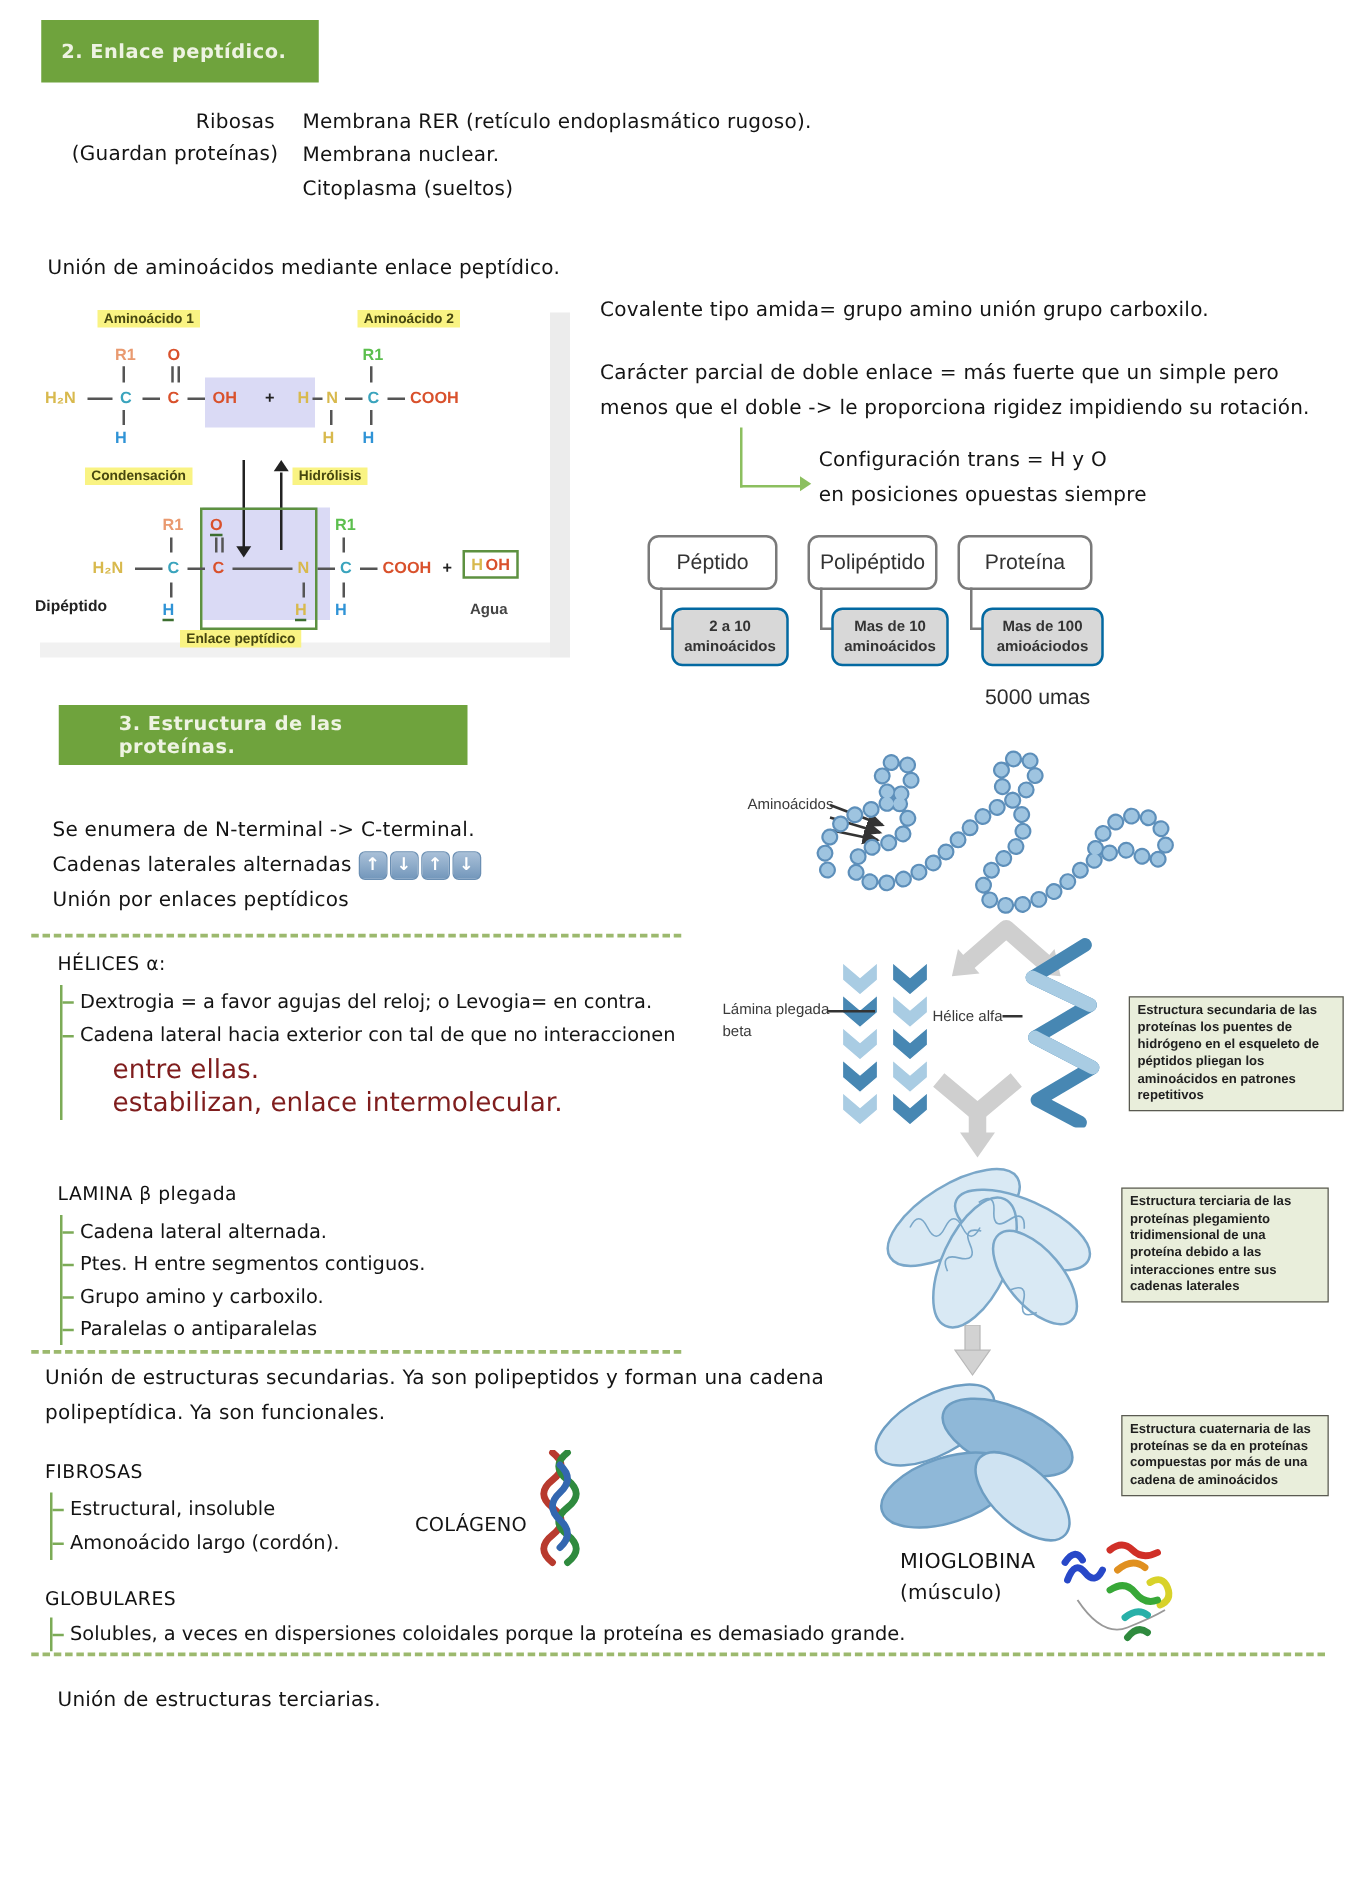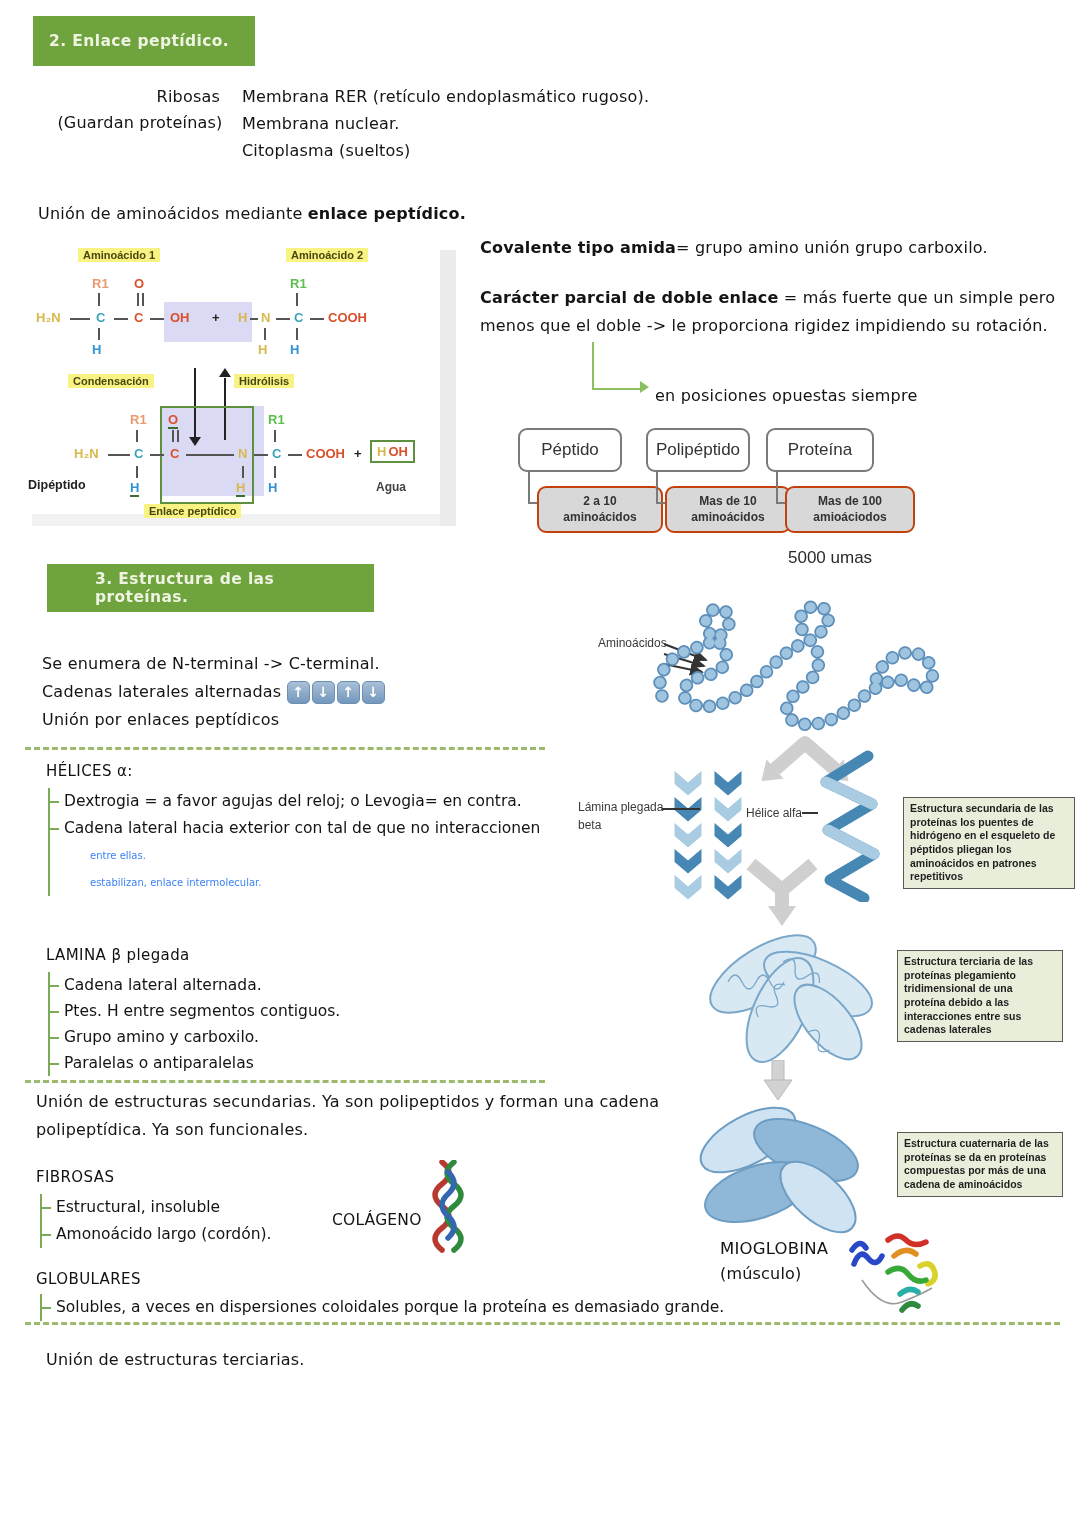--- a/index.html
+++ b/index.html
@@ -4,29 +4,29 @@
 <style>
   html,body{margin:0;padding:0;background:#fff;}
   #page{position:relative;width:1080px;height:1522px;background:#ffffff;overflow:hidden;
         font-family:"DejaVu Sans",sans-serif;color:#151515;}
   .abs{position:absolute;}
   
   .ghead{position:absolute;background:#6fa33d;color:#eef3e2;font-weight:bold;
          display:flex;align-items:center;padding:0 16px;font-size:15.5px;letter-spacing:.4px;}
   
   .hw{font-size:16px;line-height:1.55;color:#141414;letter-spacing:.2px;}
-  .hw b{font-weight:bold;}
+  .hw b{font-weight:normal;}
   .small-title{font-size:15px;letter-spacing:.4px;color:#111;}
   
   .dash{position:absolute;border-top:3px dashed #9cb96e;}
   
   .br-wrap{position:absolute;border-left:2px solid #7cab57;}
   .br-item{position:relative;padding-left:14px;font-size:15.5px;line-height:27px;color:#141414;}
   .br-item::before{content:"";position:absolute;left:0;top:13px;width:9px;height:2px;background:#7cab57;}
-  .br-cont{position:relative;padding-left:40px;font-size:10px;line-height:27px;color:#3b82f6;}
+  .br-cont{position:relative;padding-left:40px;font-size:21px;line-height:27px;color:#7f1d1d;}
   
   .earr{display:inline-block;width:21px;height:21px;margin-right:2px;border-radius:5px;
         background:linear-gradient(#a9c0d8,#7397bb);border:1px solid #6b8fb3;color:#fff;
         font-size:14px;line-height:20px;text-align:center;font-weight:bold;vertical-align:middle;}
   
   .chem{position:absolute;left:28px;top:240px;width:436px;height:296px;
         font-family:"Liberation Sans",sans-serif;}
   .chem .at{position:absolute;font-weight:bold;font-size:13px;white-space:nowrap;z-index:3;}
   .hl{position:absolute;background:#f9f383;font-family:"Liberation Sans",sans-serif;
       font-weight:bold;font-size:11px;color:#474710;padding:1px 5px;white-space:nowrap;z-index:3;}
@@ -35,23 +35,23 @@
   .c-yel{color:#d8b94d}.c-teal{color:#3aa4bd}.c-red{color:#d9512c}.c-orj{color:#e99a70}
   .c-grn{color:#5cbf4e}.c-blu{color:#2f93d6}.c-dark{color:#222}
   .lav{position:absolute;background:#dadaf5;z-index:1;}
   .gbox{position:absolute;border:2px solid #5d9140;z-index:2;}
   .u-grn{border-bottom:2px solid #3c6e2f;}
   .tri{position:absolute;width:0;height:0;z-index:2;}
   
   .fc-white{position:absolute;height:40px;background:#fff;border:2px solid #7a7a7a;border-radius:9px;
             display:flex;align-items:center;justify-content:center;
             font-family:"Liberation Sans",sans-serif;font-size:17px;color:#333;}
-  .fc-gray{position:absolute;background:#d8d8d8;border:2px solid #c2410c;border-radius:9px;text-align:center;
+  .fc-gray{position:absolute;background:#d8d8d8;border:2px solid #0369a1;border-radius:9px;text-align:center;
            font-family:"Liberation Sans",sans-serif;font-weight:bold;font-size:12px;line-height:1.3;
-           color:#333;padding:6px 18px;}
+           color:#333;padding:6px 2px;}
   .fc-link{position:absolute;border-left:2px solid #7a7a7a;border-bottom:2px solid #7a7a7a;}
   
   .fig-label{position:absolute;font-family:"Liberation Sans",sans-serif;font-size:12px;color:#3a3a3a;}
   .fig-note{position:absolute;background:#e9eedb;border:1.5px solid #5a5a52;padding:4px 6px;
             font-family:"Liberation Sans",sans-serif;font-weight:600;font-size:10.5px;line-height:1.3;color:#1f1f1f;}
   .print{font-family:"Liberation Sans",sans-serif;}
   .strip{position:absolute;background:#ededed;}
   .larrow{position:absolute;border-left:2px solid #8cbf5f;border-bottom:2px solid #8cbf5f;}
 </style>
 </head>
@@ -163,20 +163,23 @@
     <b>Covalente tipo amida</b><span>= grupo amino unión grupo carboxilo.</span>
   </div>
   <div class="abs hw" style="left:480px;top:286px;width:590px;">
     <b>Carácter parcial de doble enlace</b><span> = más fuerte que un simple pero</span>
   </div>
   <div class="abs hw" style="left:480px;top:314px;width:590px;">menos que el doble -&gt; le proporciona rigidez impidiendo su rotación.</div>
 
   <div class="larrow" style="left:592px;top:342px;width:50px;height:46px;"></div>
   <div class="tri abs" style="left:640px;top:381px;border-top:6px solid transparent;border-bottom:6px solid transparent;border-left:9px solid #8cbf5f;"></div>
 
+  <div class="abs hw" style="left:655px;top:356px;width:420px;">
+    <b>Configuración trans</b><span> = H y O</span>
+  </div>
   <div class="abs hw" style="left:655px;top:384px;width:420px;">en posiciones opuestas siempre</div>
 
   <div class="fc-white" style="left:518px;top:428px;width:100px;">
       <span>Péptido</span>
     </div>
   <div class="fc-link" style="left:528px;top:470px;width:10px;height:32px;"></div>
   <div class="fc-gray" style="left:537px;top:486px;width:86px;">
     <div>2 a 10</div>
     <div>aminoácidos</div>
   </div>

